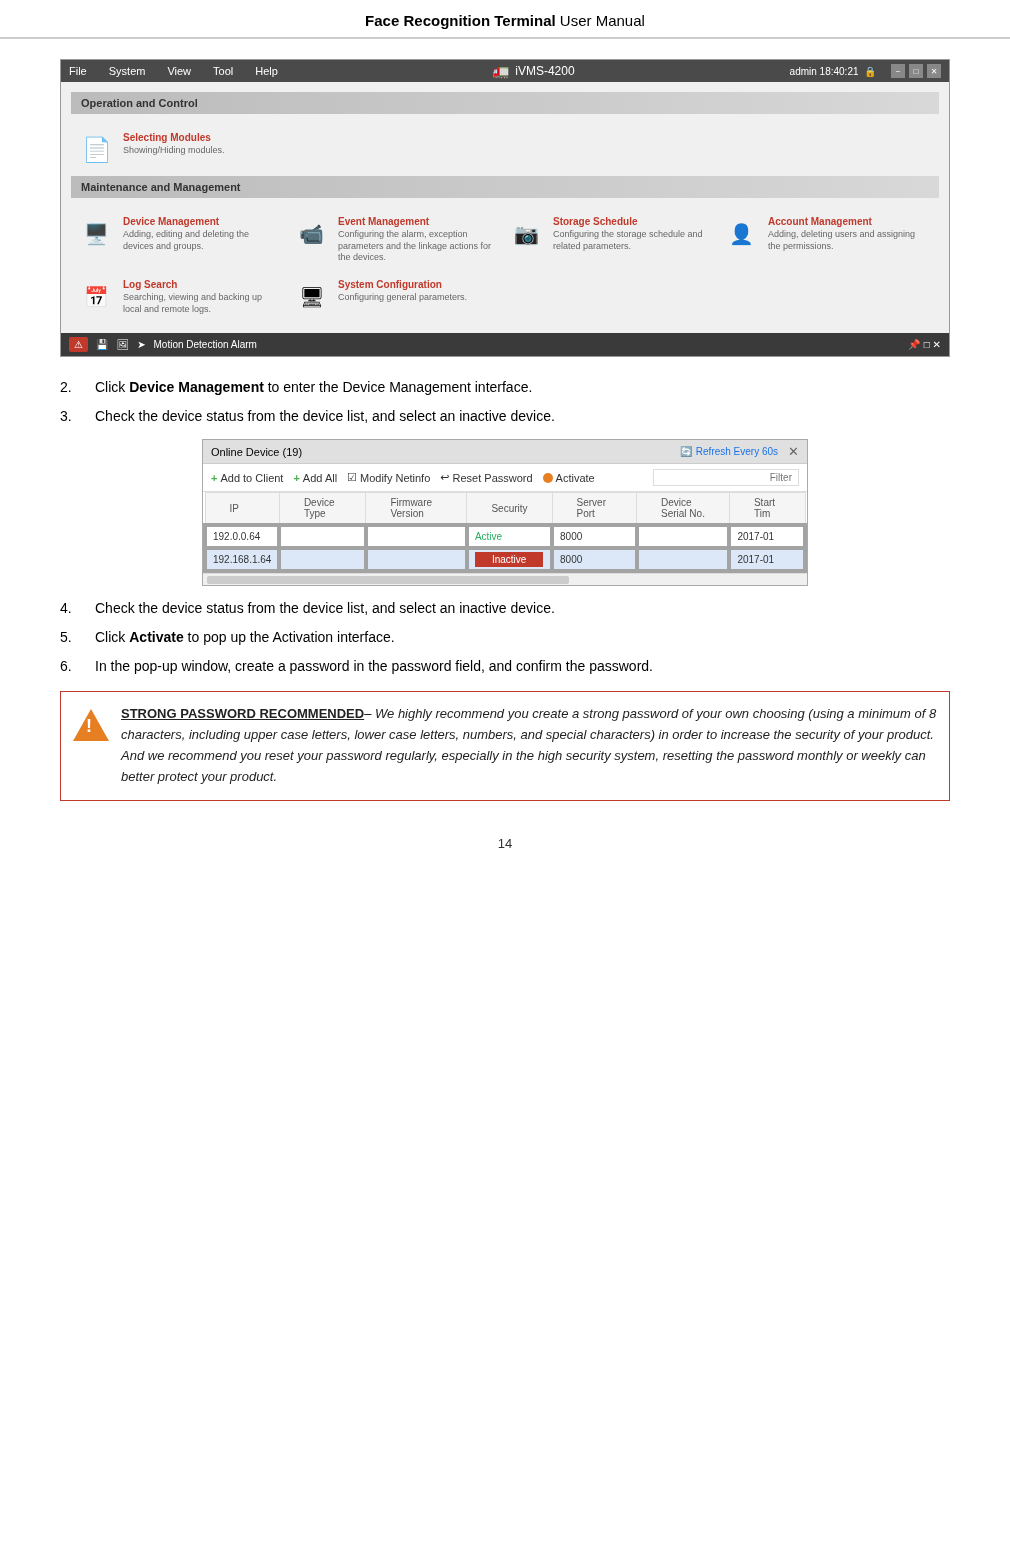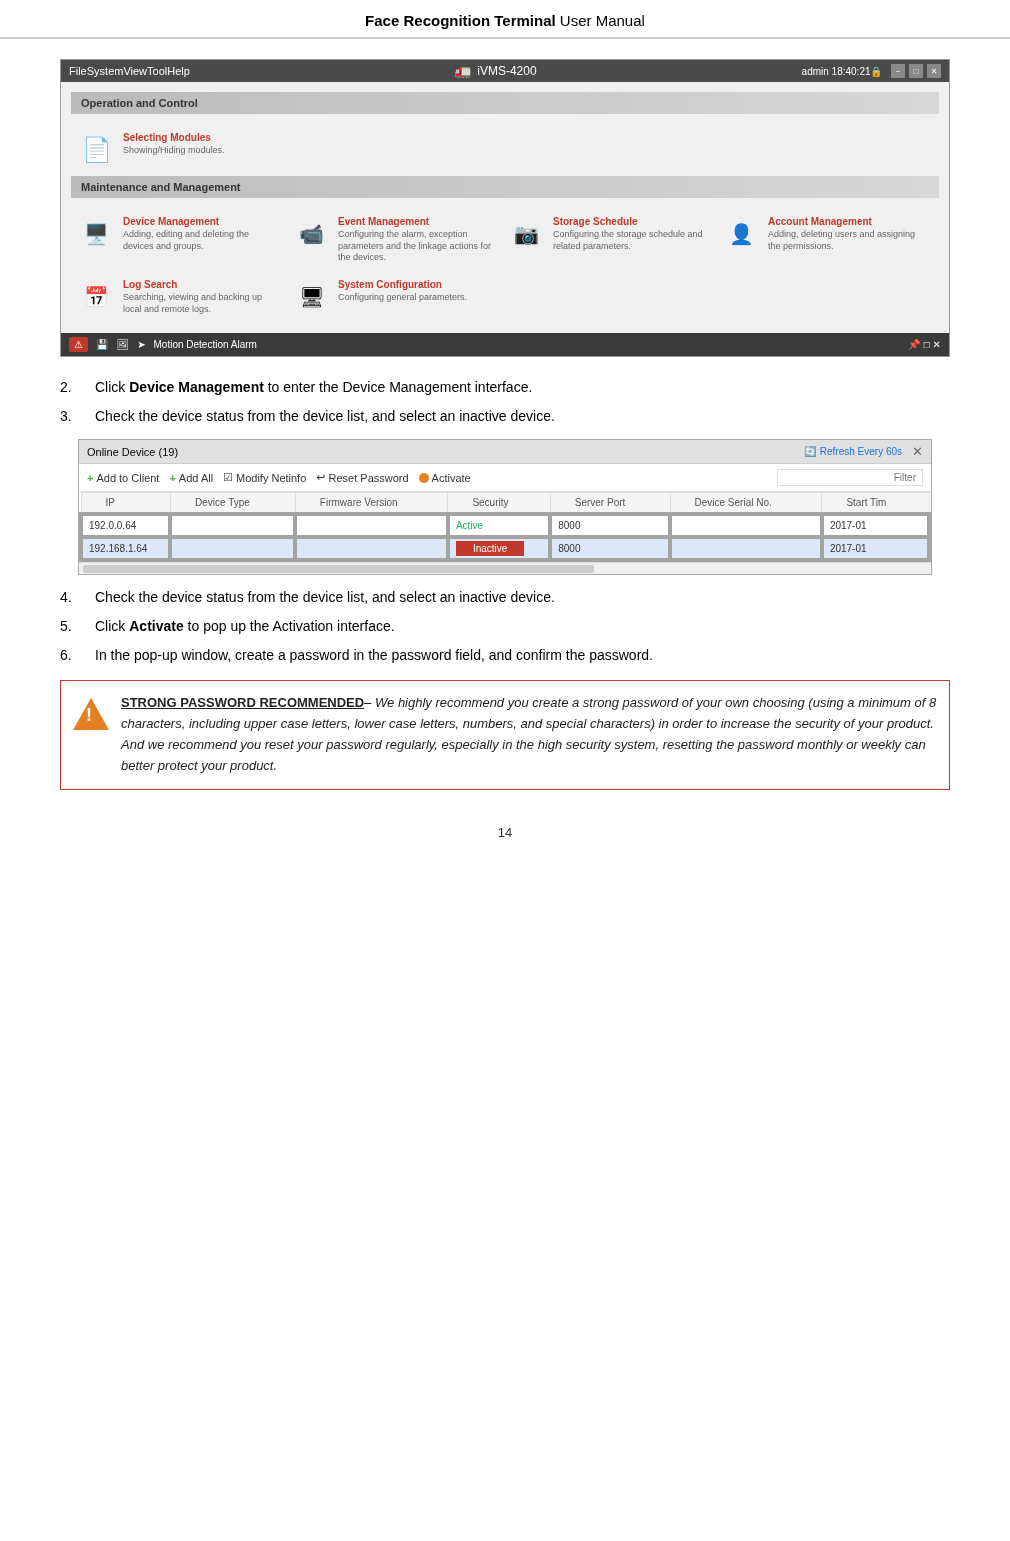--- a/index.html
+++ b/index.html
@@ -37,35 +37,36 @@
       background: #4a4a4a;
       color: #fff;
       display: flex;
       align-items: center;
       justify-content: space-between;
       padding: 3px 8px;
       font-size: 11px;
     }
     .ivms-titlebar .menu-items {
       display: flex;
-      gap: 0;
+      gap: 22px;
     }
     .ivms-titlebar .app-name {
       display: flex;
       align-items: center;
       gap: 5px;
       font-size: 12px;
     }
     .ivms-titlebar .app-name .truck-icon {
       color: #e8b000;
       font-size: 14px;
     }
     .ivms-titlebar .right-controls {
       display: flex;
       align-items: center;
+      gap: 6px;
       font-size: 10px;
     }
     .win-controls {
       display: flex;
       gap: 4px;
       margin-left: 8px;
     }
     .win-btn {
       width: 14px;
       height: 14px;
@@ -180,21 +181,21 @@
     }
     .step-number {
       min-width: 25px;
       font-size: 14px;
     }
 
     
     .device-table-screenshot {
       border: 1px solid #aaa;
       margin: 12px auto;
-      width: 854px;
+      width: 606px;
       background: #fff;
     }
     .dt-titlebar {
       background: #e0e0e0;
       display: flex;
       align-items: center;
       justify-content: space-between;
       padding: 4px 8px;
       font-size: 11px;
       border-bottom: 1px solid #ccc;

